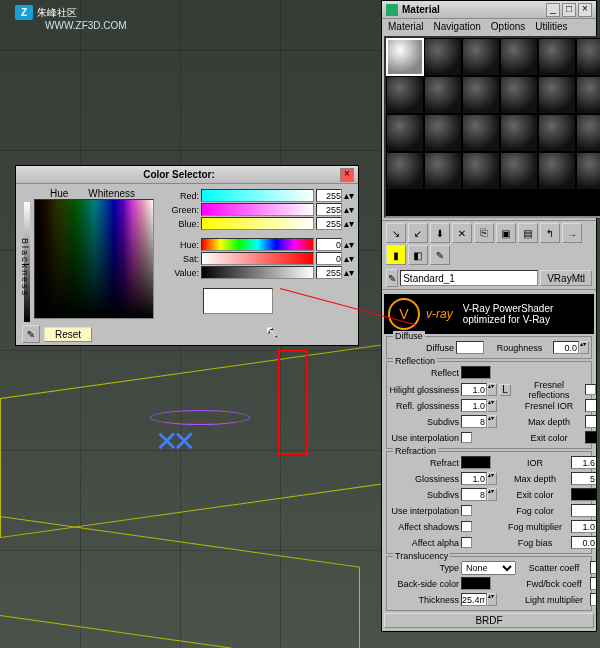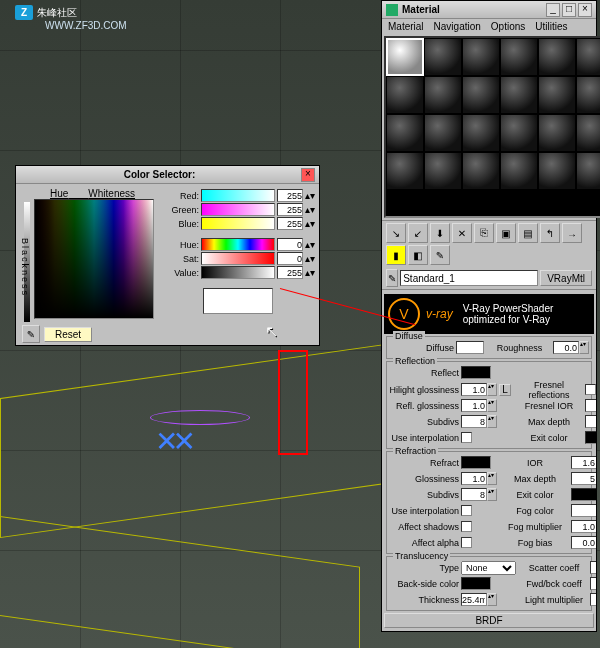--- a/index.html
+++ b/index.html
@@ -50,23 +50,23 @@
 .swatch{width:30px;height:13px;border:1px inset #888;background:#000;}
 .swatch.white{background:#fff;}
 .spin{display:flex;align-items:center;}
 .spin input{width:26px;height:13px;border:1px inset #888;text-align:right;font-size:9px;padding-right:1px;}
 .spin .sp{width:10px;height:13px;background:#c0c0c0;border:1px outset #ddd;font-size:6px;line-height:5px;cursor:pointer;}
 .cb{width:11px;height:11px;border:1px inset #888;background:#fff;cursor:pointer;}
 .halfcol{display:flex;gap:4px;}
 .halfcol>div{flex:1;}
 
 
-.cswin{position:absolute;left:15px;top:165px;width:305px;background:#c0c0c0;border:1px solid #000;}
+.cswin{position:absolute;left:15px;top:165px;width:344px;background:#c0c0c0;border:1px solid #000;}
 .csbody{display:flex;padding:4px;gap:4px;}
-.csleft{width:145px;text-decoration:underline;}
+.csleft{width:145px;}
 .huefield{width:120px;height:120px;border:1px inset #888;background:linear-gradient(to right,#000,transparent),linear-gradient(to left,#fff,transparent 25%),linear-gradient(to right,#f00,#ff0,#0f0,#0ff,#00f,#f0f,#f00);position:relative;margin-left:14px;}
 .huefield::after{content:"";position:absolute;inset:0;background:linear-gradient(to bottom,transparent,#000);}
 .bstrip{position:absolute;left:4px;top:14px;width:6px;height:120px;background:linear-gradient(#fff,#000);}
 .huelbl{text-align:center;font-size:9px;}
 .csright{flex:1;}
 .slider{display:flex;align-items:center;gap:2px;margin:1px 0;}
 .slider .sl{width:30px;text-align:right;font-size:9px;}
 .slider .bar{flex:1;height:13px;border:1px inset #888;}
 .slider .val{width:26px;height:13px;border:1px inset #888;text-align:right;font-size:9px;}
 .bigswatch{width:70px;height:26px;border:1px inset #888;background:#fff;margin-left:34px;}

